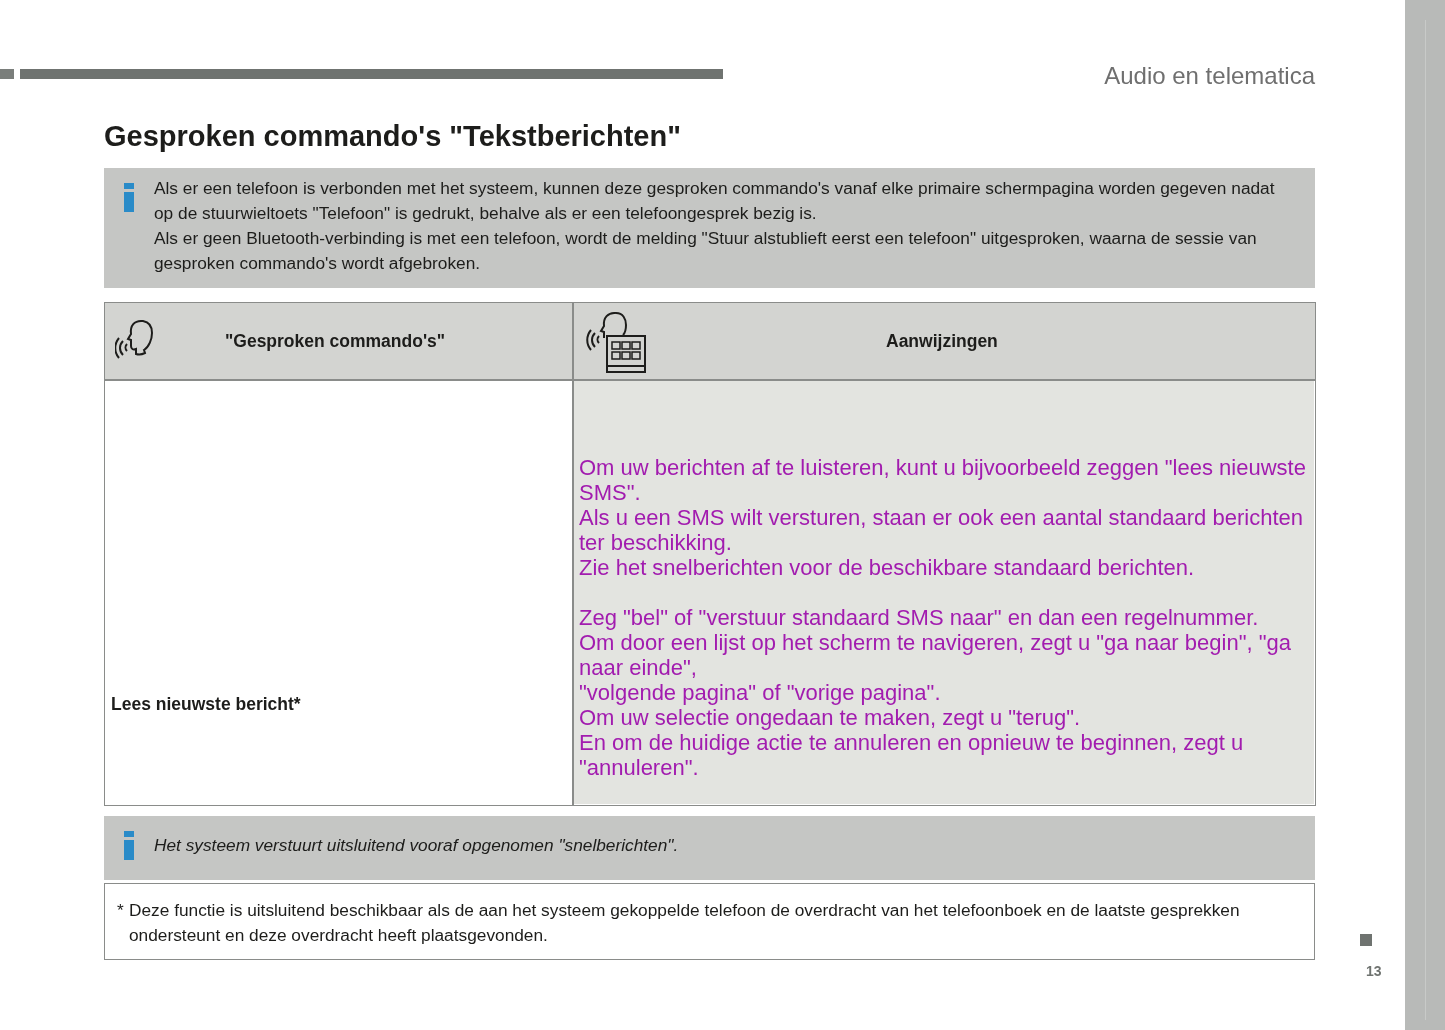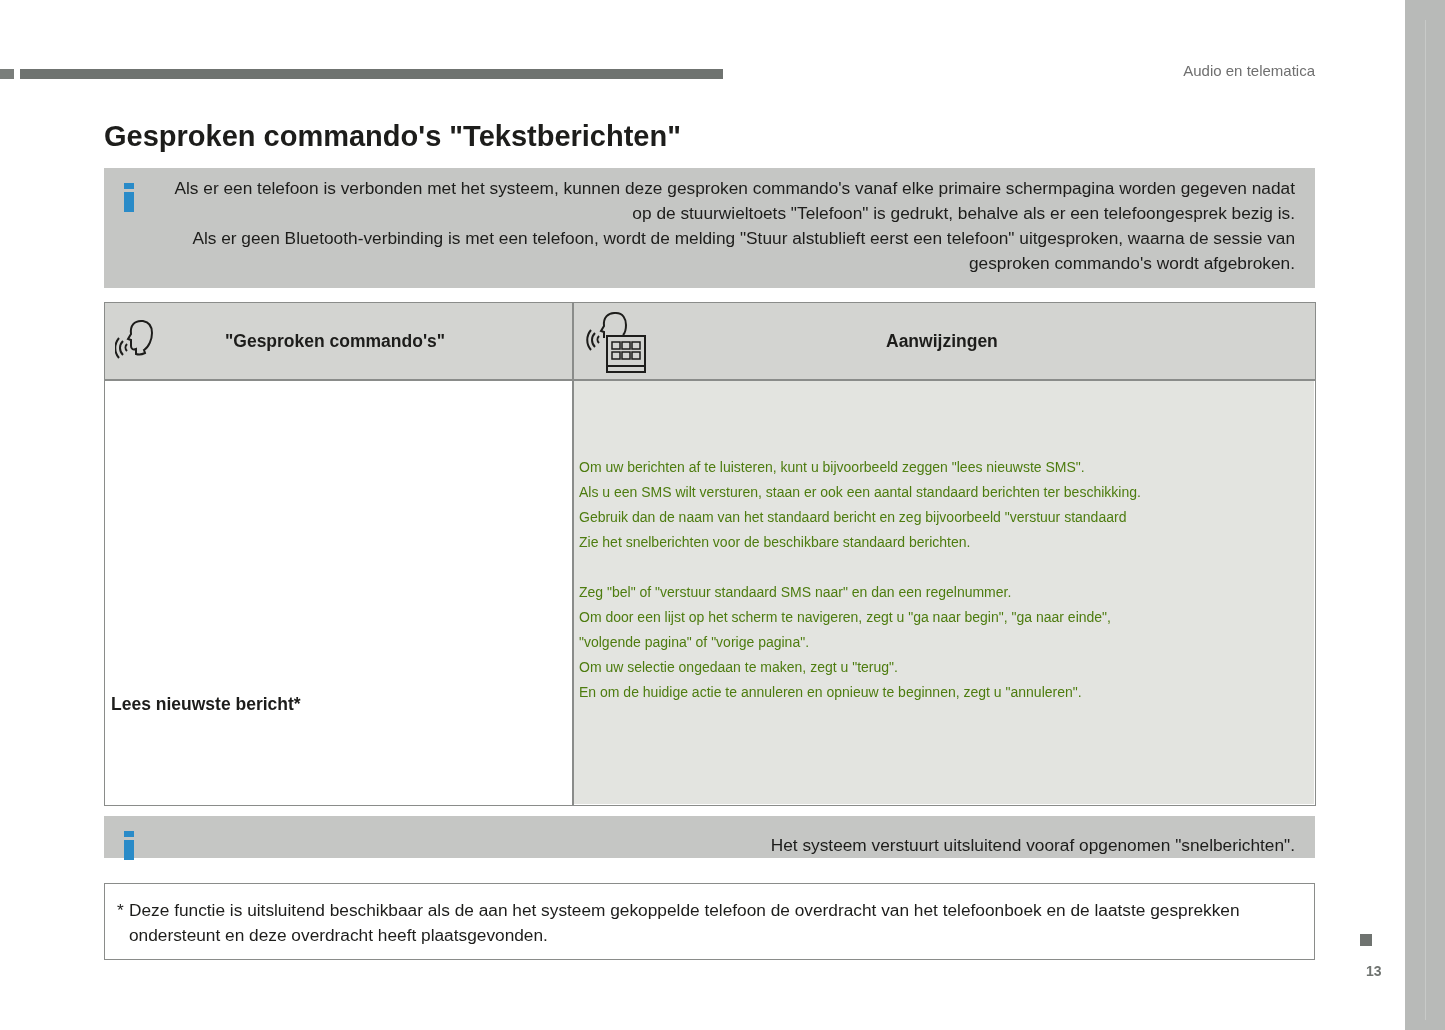--- a/index.html
+++ b/index.html
@@ -16,33 +16,32 @@
   .right-strip .line {
     position: absolute; left: 20px; top: 20px; width: 1px; height: 1000px; background: #c8cac8;
   }
   .top-rule {
     position: absolute; left: 20px; top: 69px; width: 703px; height: 10px; background: #6f7370;
   }
   .top-rule-stub {
     position: absolute; left: 0; top: 69px; width: 14px; height: 10px; background: #7a7e7b;
   }
   .section-label {
-    position: absolute; right: 130px; top: 62px; font-size: 15px; color: #6f6f6f;
+    position: absolute; right: 130px; top: 62px; font-size: 24px; color: #6f6f6f;
   }
   .page-title {
     position: absolute; left: 104px; top: 120px; margin: 0;
     font-size: 29px; font-weight: bold; color: #1d1d1b;
   }
   .info-box {
     position: absolute; left: 104px; width: 1211px; background: #c5c6c4;
     box-sizing: border-box;
-    text-align: right;
   }
   .info-box.top { top: 168px; height: 120px; padding: 8px 20px 0 50px; }
-  .info-box.bottom { top: 816px; height: 42px; padding: 17px 20px 4px 50px; }
+  .info-box.bottom { top: 816px; height: 64px; padding: 17px 20px 4px 50px; font-style: italic; }
   .info-icon {
     position: absolute; left: 20px; width: 10px;
   }
   .info-box.top .info-icon { top: 15px; }
   .info-box.bottom .info-icon { top: 15px; }
   .info-icon .dot { width: 10px; height: 6px; background: #2a8bc8; }
   .info-icon .bar { width: 10px; height: 20px; background: #2a8bc8; margin-top: 3px; }
   .info-text { font-size: 17.3px; line-height: 25px; color: #1d1d1b; }
   .info-text p { margin: 0; }
 
@@ -74,21 +73,21 @@
   .row-2 { top: 290px; height: 211px; }
   .cmd-label {
     position: absolute; left: 6px; font-size: 17.5px; font-weight: bold; color: #1d1d1b;
   }
   .row-1 .cmd-label { top: 96px; }
   .row-2 .cmd-label { top: 101px; }
   .hint-cell {
     position: absolute; left: 469px; top: 78px; width: 740px; height: 423px;
     background: #e3e4e0; box-sizing: border-box; padding: 74px 6px 0 5px;
   }
-  .hint-text { font-size: 14px; line-height: 25px; color: #4d7c0f; }
+  .hint-text { font-size: 22px; line-height: 25px; color: #a21caf; }
   .hint-text p { margin: 0; }
   .hint-gap { height: 25px; }
 
   .footnote-box {
     position: absolute; left: 104px; top: 883px; width: 1211px; height: 77px;
     border: 1.5px solid #8a8c8a; box-sizing: border-box; background: #fff;
     padding: 14px 20px 0 24px;
   }
   .footnote-text { font-size: 17.3px; line-height: 25px; color: #1d1d1b; position: relative; }
   .footnote-star { position: absolute; left: -12px; top: 0; }
@@ -155,21 +154,20 @@
   </div>
 
   <div class="row-cell row-2">
     <span class="cmd-label">Lees nieuwste bericht*</span>
   </div>
 
   <div class="hint-cell">
     <div class="hint-text">
       <p>Om uw berichten af te luisteren, kunt u bijvoorbeeld zeggen "lees nieuwste SMS".</p>
       <p>Als u een SMS wilt versturen, staan er ook een aantal standaard berichten ter beschikking.</p>
-      <p>Gebruik dan de naam van het standaard bericht en zeg bijvoorbeeld "verstuur standaard</p>
       <p>Zie het snelberichten voor de beschikbare standaard berichten.</p>
       <div class="hint-gap"></div>
       <p>Zeg "bel" of "verstuur standaard SMS naar" en dan een regelnummer.</p>
       <p>Om door een lijst op het scherm te navigeren, zegt u "ga naar begin", "ga naar einde",</p>
       <p>"volgende pagina" of "vorige pagina".</p>
       <p>Om uw selectie ongedaan te maken, zegt u "terug".</p>
       <p>En om de huidige actie te annuleren en opnieuw te beginnen, zegt u "annuleren".</p>
     </div>
   </div>
 

